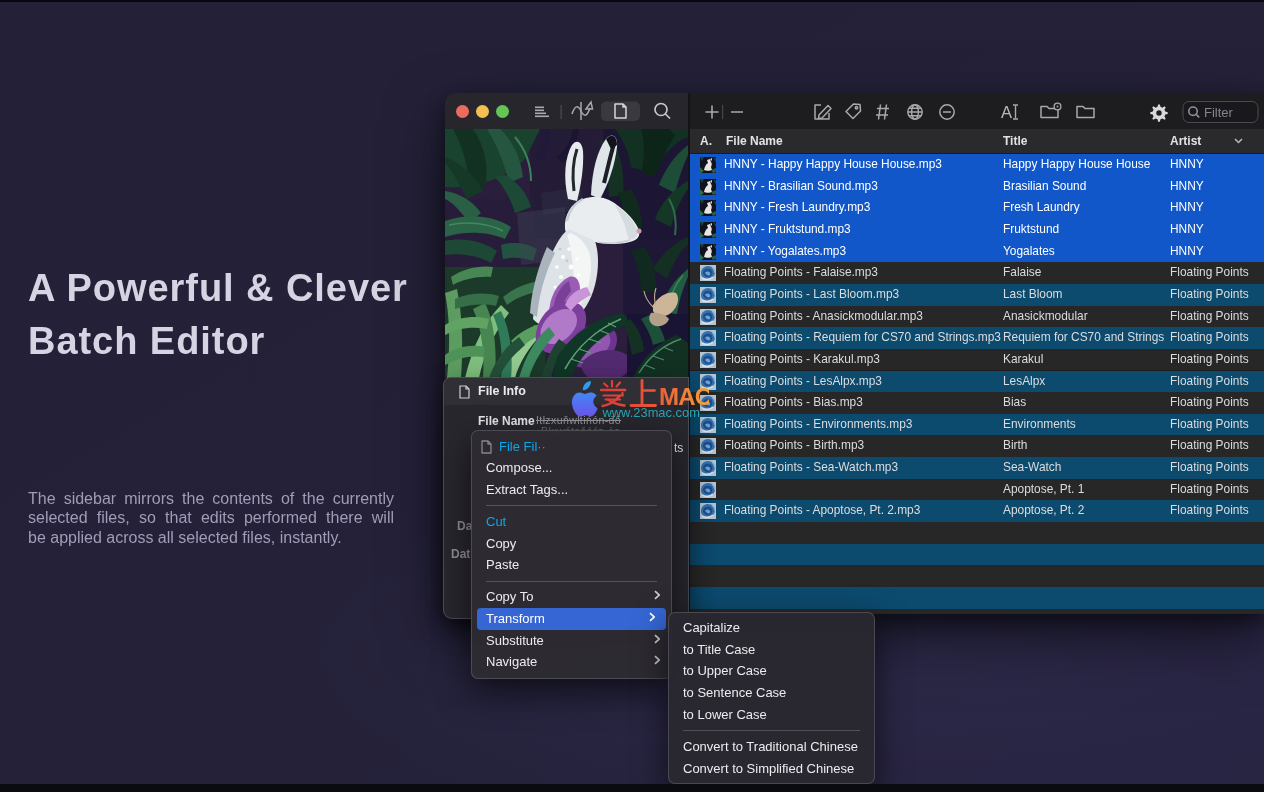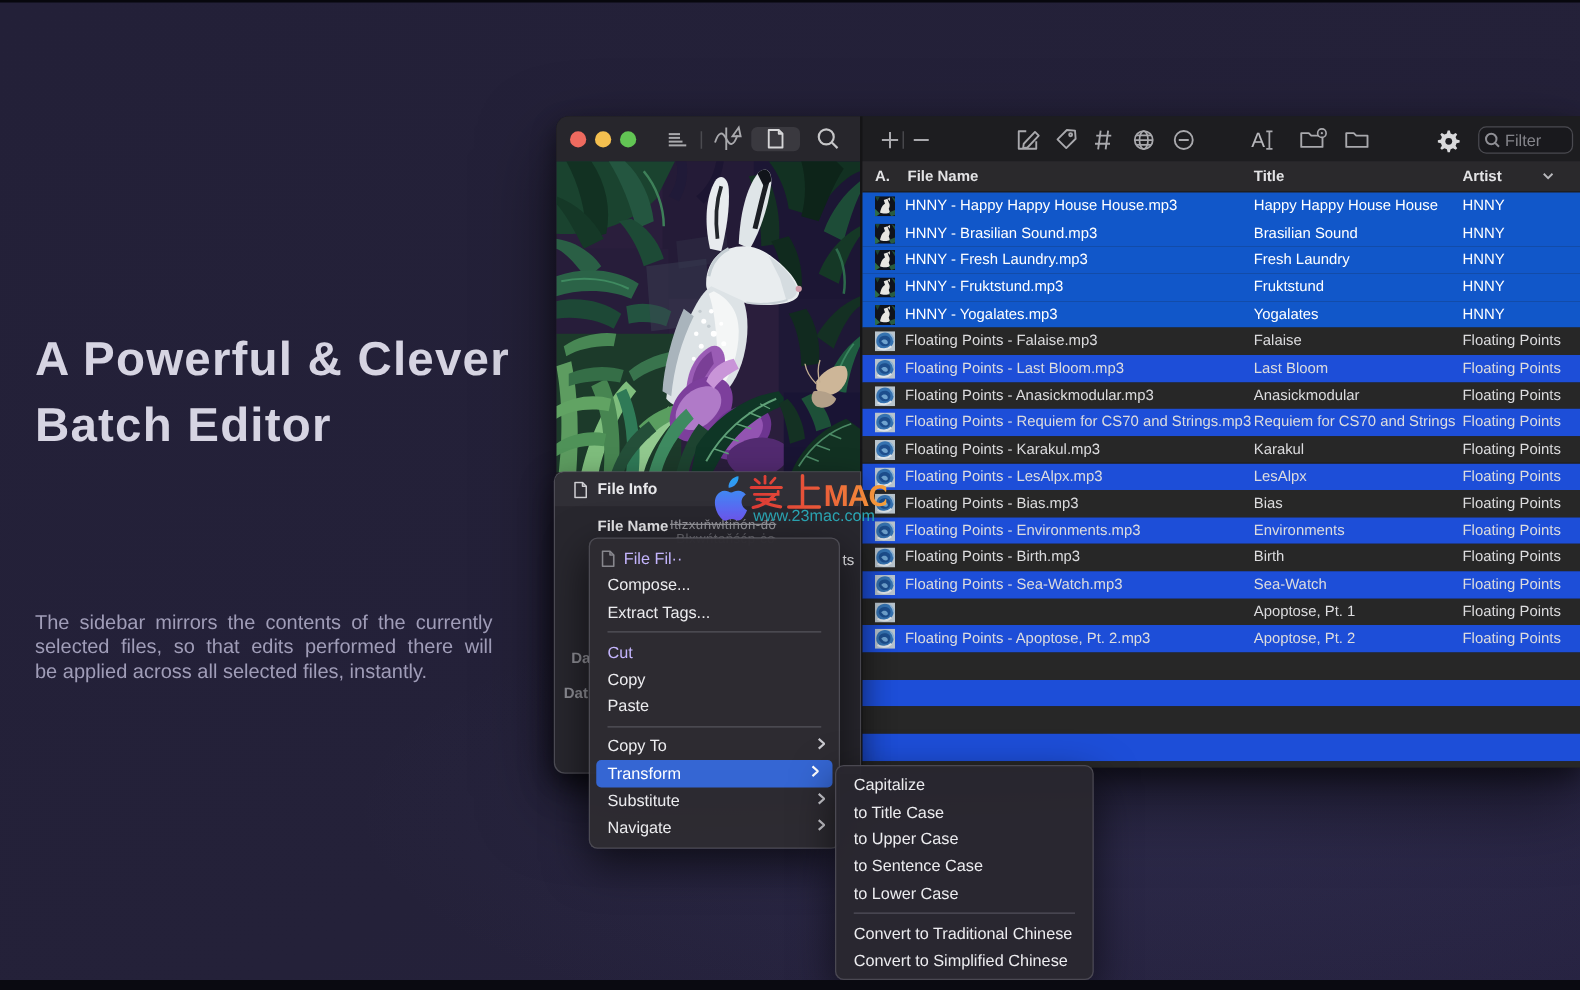--- a/index.html
+++ b/index.html
@@ -37,29 +37,29 @@
   
   .thead { position:absolute; left:245px; top:36px; width:574px; height:25px; background:#2a292c; box-shadow:inset 0 -1px 0 #1b1b1d;
     color:#e3e3e5; font-size:12px; font-weight:bold; }
   .rows { position:absolute; left:245px; top:61px; width:574px; height:428px; background:#1e1e1e; }
   .row { position:absolute; left:0; width:574px; height:21.65px; font-size:11.9px; color:#dcdcde; }
   .row .fn { position:absolute; left:34px; top:0; line-height:21.65px; white-space:nowrap; }
   .row .ti { position:absolute; left:313px; top:0; line-height:21.65px; white-space:nowrap; }
   .row .ar { position:absolute; left:480px; top:0; line-height:21.65px; white-space:nowrap; }
   .row .th { position:absolute; left:10px; top:3px; width:16px; height:16px; }
   .row.sel { background:#1157c9; color:#ffffff; }
-  .row.odd { background:#1d4ed8; }
+  .row.odd { background:#0c4a6e; }
   .row.even { background:#272727; }
 
   
   .menu { position:absolute; background:rgba(45,43,50,.97); border:1px solid rgba(125,125,135,.4);
     border-radius:7px; box-shadow:0 12px 34px rgba(0,0,0,.6); color:#ececef; font-size:13px; }
   .mi { position:relative; height:21.7px; line-height:21.7px; padding-left:14px; white-space:nowrap; }
   .mi .chev { position:absolute; right:11px; top:0; font-size:12px; font-weight:bold; color:#c9c9cf; }
-  .mi.dis { color:#c4b5fd; }
+  .mi.dis { color:#0ea5e9; }
   .msep { height:1px; background:rgba(190,190,200,.28); margin:4.7px 14px; }
   .mi.hl { background:#3566d3; border-radius:4px; margin:0 5px; padding-left:9px; color:#fff; }
   .garb { color:#cfcfd4; text-decoration:line-through; filter:blur(0.5px); opacity:.85; }
   .garble { font-size:10.5px; color:#a9a9af; text-decoration:line-through; filter:blur(0.5px); letter-spacing:0.4px; white-space:nowrap; opacity:.85; }
 </style>
 </head>
 <body>
 <div class="stage">
   <div class="topstrip"></div>
 

